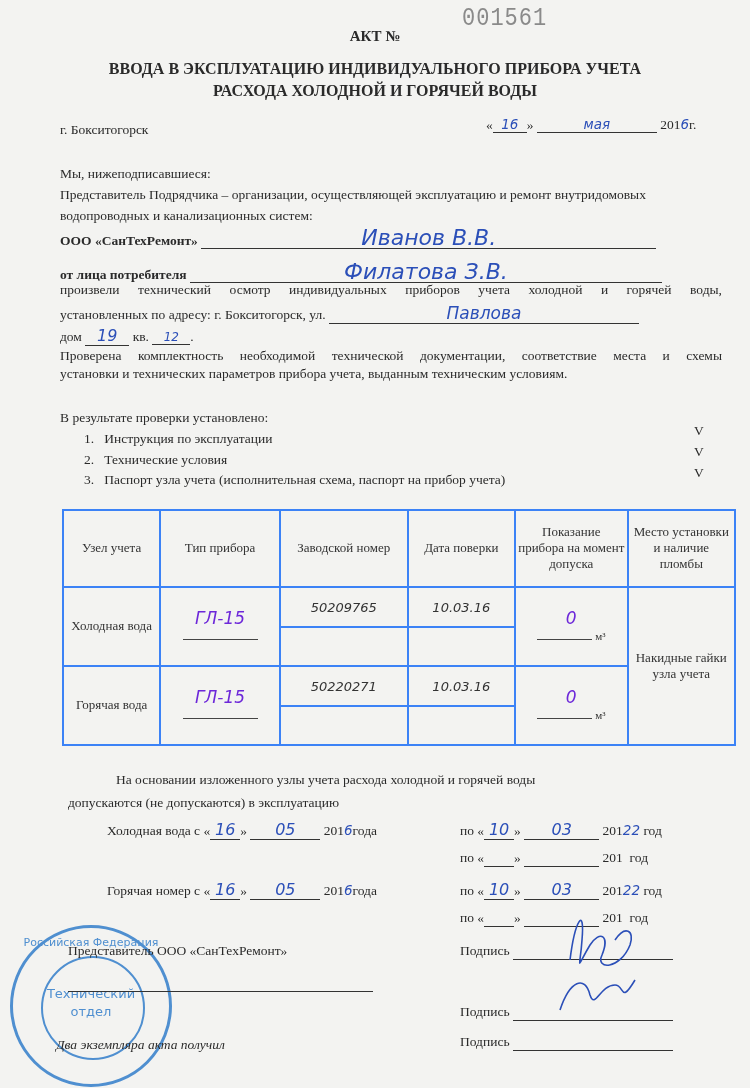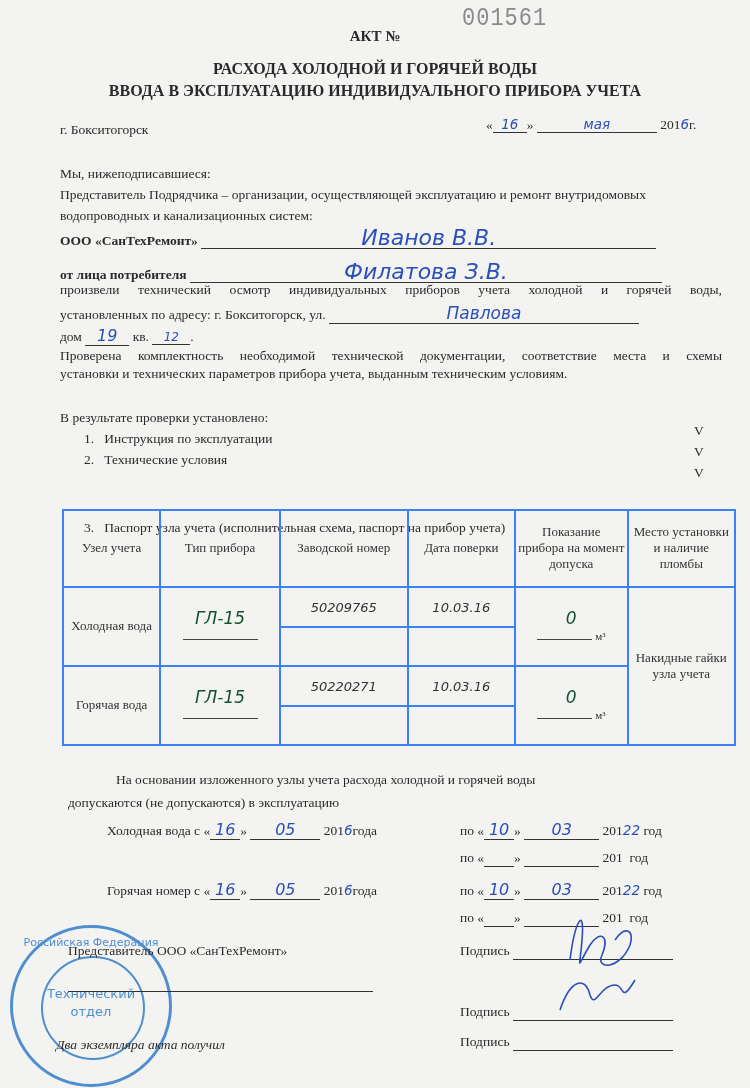--- a/index.html
+++ b/index.html
@@ -16,37 +16,37 @@
   .t-title { left: 0; width: 750px; top: 58px; text-align: center; font-weight: bold; font-size: 16px; line-height: 22px; }
   .txt { font-size: 13.5px; white-space: nowrap; }
   .hand { font-family: "DejaVu Sans", sans-serif; font-style: italic; color: #2b4fb8; }
   .uline { display: inline-block; border-bottom: 1px solid #333; text-align: center; }
   .bold { font-weight: bold; }
   .just { text-align: justify; text-align-last: justify; }
 
   table.meter { position: absolute; left: 62px; top: 509px; width: 674px; height: 237px; border-collapse: collapse; }
   table.meter td { border: 2px solid #3b82f6; text-align: center; vertical-align: middle; font-size: 13px; color: #333; padding: 0 2px; }
   table.meter .hd td { height: 74px; line-height: 16px; }
-  .hv { font-family: "DejaVu Sans", sans-serif; font-style: italic; color: #14532d; font-size: 17px; }
+  .hv { font-family: "DejaVu Sans", sans-serif; font-style: italic; color: #6d28d9; font-size: 17px; }
   .smallline { display: inline-block; width: 75px; border-bottom: 1px solid #444; margin-top: 8px; }
   .m3 { font-size: 11px; }
 
   .stamp { left: 10px; top: 925px; width: 162px; height: 162px; border-radius: 50%; border: 3px solid #4f8fd0; box-sizing: border-box; color: #4f8fd0; }
   .stamp .inner { position: absolute; left: 28px; top: 28px; width: 100px; height: 100px; border-radius: 50%; border: 2px solid #4f8fd0; }
   .stamp .lbl { position: absolute; left: 0; width: 156px; text-align: center; font-family: "DejaVu Sans", sans-serif; font-size: 13px; }
   .sig { stroke: #2b4fb8; fill: none; stroke-width: 1.6; }
 </style>
 </head>
 <body>
 
 <div class="abs serial">001561</div>
 <div class="abs t-act">АКТ №</div>
 <div class="abs t-title">
+  <div>ВВОДА В ЭКСПЛУАТАЦИЮ ИНДИВИДУАЛЬНОГО ПРИБОРА УЧЕТА</div>
   <div>РАСХОДА ХОЛОДНОЙ И ГОРЯЧЕЙ ВОДЫ</div>
-  <div>ВВОДА В ЭКСПЛУАТАЦИЮ ИНДИВИДУАЛЬНОГО ПРИБОРА УЧЕТА</div>
 </div>
 <div class="abs txt" style="left:60px; top:122px;">г. Бокситогорск</div>
 <div class="abs txt" style="left:486px; top:116px;">
   «<span class="uline hand" style="width:34px;">16</span>»
   <span class="uline hand" style="width:120px;">мая</span>
   <span>201</span><span class="hand">6</span><span>г.</span>
 </div>
 
 <div class="abs txt" style="left:60px; top:166px;">Мы, нижеподписавшиеся:</div>
 <div class="abs txt" style="left:60px; top:187px;">Представитель Подрядчика – организации, осуществляющей эксплуатацию и ремонт внутридомовых</div>
@@ -69,21 +69,21 @@
   <span class="uline hand" style="width:44px; font-size:16px;">19</span>
   <span>кв.</span>
   <span class="uline hand" style="width:38px; font-size:12px;">12</span>.
 </div>
 <div class="abs txt just" style="left:60px; top:348px; width:662px;">Проверена комплектность необходимой технической документации, соответствие места и схемы</div>
 <div class="abs txt" style="left:60px; top:366px;">установки и технических параметров прибора учета, выданным техническим условиям.</div>
 
 <div class="abs txt" style="left:60px; top:410px;">В результате проверки установлено:</div>
 <div class="abs txt" style="left:84px; top:431px;"><span>1.</span>&nbsp;&nbsp;&nbsp;<span>Инструкция по эксплуатации</span></div>
 <div class="abs txt" style="left:84px; top:452px;"><span>2.</span>&nbsp;&nbsp;&nbsp;<span>Технические условия</span></div>
-<div class="abs txt" style="left:84px; top:472px;margin-top:48px;"><span>3.</span>&nbsp;&nbsp;&nbsp;<span>Паспорт узла учета (исполнительная схема, паспорт на прибор учета)</span></div>
+<div class="abs txt" style="left:84px; top:472px;"><span>3.</span>&nbsp;&nbsp;&nbsp;<span>Паспорт узла учета (исполнительная схема, паспорт на прибор учета)</span></div>
 <div class="abs txt" style="left:694px; top:423px;">V</div>
 <div class="abs txt" style="left:694px; top:444px;">V</div>
 <div class="abs txt" style="left:694px; top:465px;">V</div>
 
 <table class="meter">
   <tbody>
       <tr class="hd">
     <td style="width:90px;">Узел учета</td>
     <td style="width:112px;">Тип прибора</td>
     <td style="width:120px;">Заводской номер</td>

